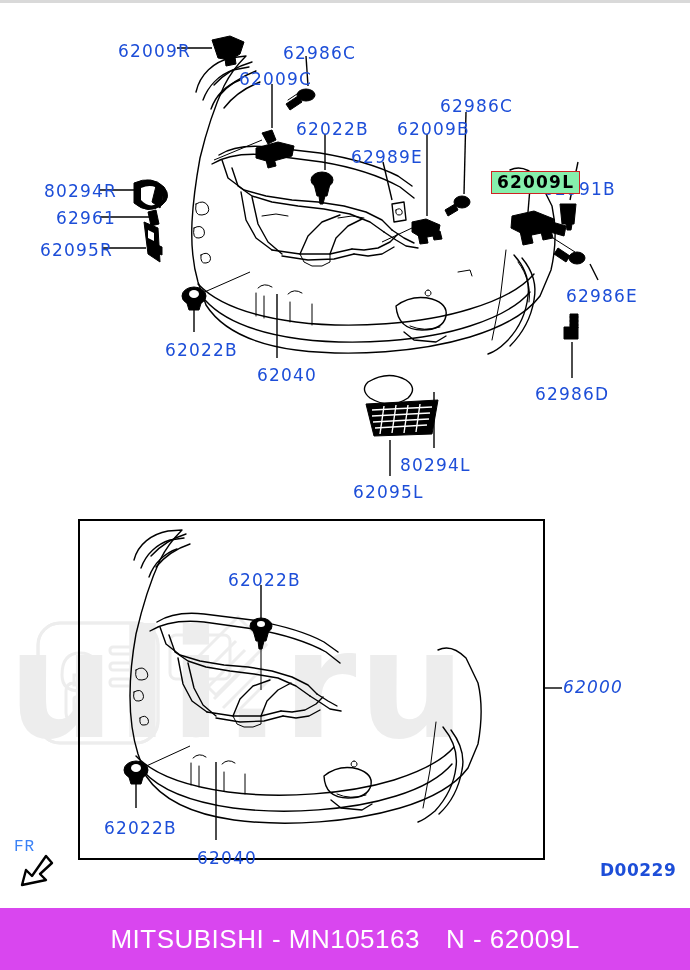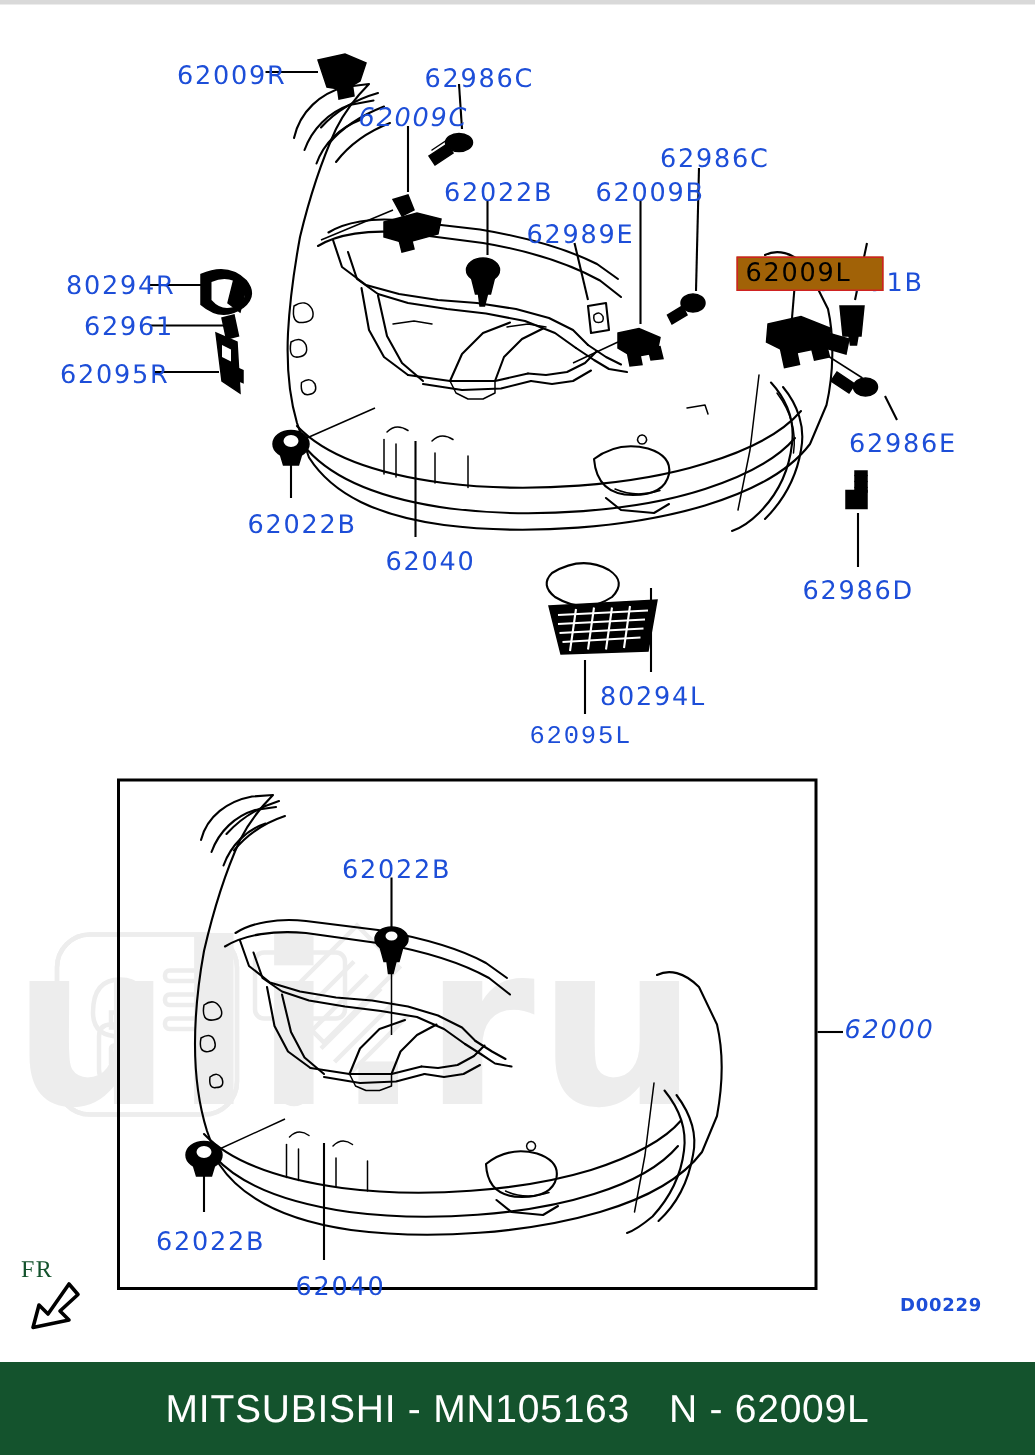--- a/index.html
+++ b/index.html
@@ -25,46 +25,46 @@
   
   .lbl{
     position:absolute;
     font-family:"DejaVu Sans", sans-serif;
     font-size:17px;
     letter-spacing:1.2px;
     color:#1d4ed8;
     white-space:nowrap;
     line-height:18px;
   }
-  .lbl.tiny{font-size:12px;letter-spacing:0.5px;font-weight:700;}
+  .lbl.tiny{font-size:17px;letter-spacing:0.5px;font-weight:700;}
   .lbl.hl{
-    background:#a16207;
+    background:#86efac;
     border:1.5px solid #cf2222;
     color:#000;
-    padding:1px 20px 2px 5px;
-    font-weight:400;
+    padding:1px 5px 2px 5px;
+    font-weight:700;
   }
 
   
   .panelbox{
     position:absolute;left:78px;top:519px;width:467px;height:341px;
     border:2.5px solid #000;box-sizing:border-box;background:transparent;
   }
 
   
   .fr{position:absolute;left:14px;top:838px;}
   .fr .fr-txt{
-    font-family:Liberation Serif, serif;font-size:16px;letter-spacing:1px;color:#14532d;
+    font-family:Liberation Mono, monospace;font-size:16px;letter-spacing:1px;color:#3b82f6;
   }
   .fr .fr-arrow{position:absolute;left:-2px;top:16px;}
 
   
   .footer{
     position:absolute;left:0;bottom:0;width:690px;height:62px;
-    background:#14532d;
+    background:#d946ef;
     display:flex;align-items:center;justify-content:center;
   }
   .footer-txt{
     font-family:"Liberation Sans", sans-serif;
     font-size:26px;color:#ffffff;letter-spacing:0.5px;white-space:nowrap;
   }
   .footer-gap{display:inline-block;width:26px;}
 
   svg.art{position:absolute;left:0;top:0;width:690px;height:970px;overflow:visible;}
   .st{fill:none;stroke:#000;stroke-width:1.4;stroke-linejoin:round;stroke-linecap:round;}
@@ -426,36 +426,36 @@
       <path class="leader-thin" d="M142 768 L 190 746"></path>
       <path class="leader" d="M216 762 L 216 840"></path>
       <line class="leader" x1="545" y1="688" x2="562" y2="688"></line>
     </g>
   </svg>
 
   <div class="panelbox"></div>
 
   <div class="lbl" style="left:118px;top:42px;">62009R</div>
   <div class="lbl" style="left:283px;top:44px;">62986C</div>
-  <div class="lbl" style="left:239px;top:70px;font-style:italic;">62009C</div>
+  <div class="lbl" style="left:239px;top:70px;">62009C</div>
   <div class="lbl" style="left:296px;top:120px;">62022B</div>
   <div class="lbl" style="left:397px;top:120px;">62009B</div>
   <div class="lbl" style="left:440px;top:97px;">62986C</div>
   <div class="lbl" style="left:351px;top:148px;">62989E</div>
   <div class="lbl" style="left:543px;top:148px;margin-top:32px;">62991B</div>
   <div class="lbl hl" style="left:491px;top:171px;">62009L</div>
   <div class="lbl" style="left:44px;top:182px;">80294R</div>
   <div class="lbl" style="left:56px;top:209px;">62961</div>
   <div class="lbl" style="left:40px;top:241px;">62095R</div>
   <div class="lbl" style="left:566px;top:287px;">62986E</div>
   <div class="lbl" style="left:165px;top:341px;">62022B</div>
   <div class="lbl" style="left:257px;top:366px;">62040</div>
   <div class="lbl" style="left:535px;top:385px;">62986D</div>
   <div class="lbl" style="left:400px;top:456px;">80294L</div>
-  <div class="lbl" style="left:353px;top:483px;font-family:Liberation Mono, monospace;">62095L</div>
+  <div class="lbl" style="left:353px;top:483px;">62095L</div>
 
   <div class="lbl" style="left:228px;top:571px;">62022B</div>
   <div class="lbl" style="left:563px;top:678px;font-style:italic;">62000</div>
   <div class="lbl" style="left:104px;top:819px;">62022B</div>
   <div class="lbl" style="left:197px;top:849px;">62040</div>
 
   <div class="lbl tiny" style="left:600px;top:861px;">D00229</div>
 
   <div class="fr">
     <div class="fr-txt">FR</div>

